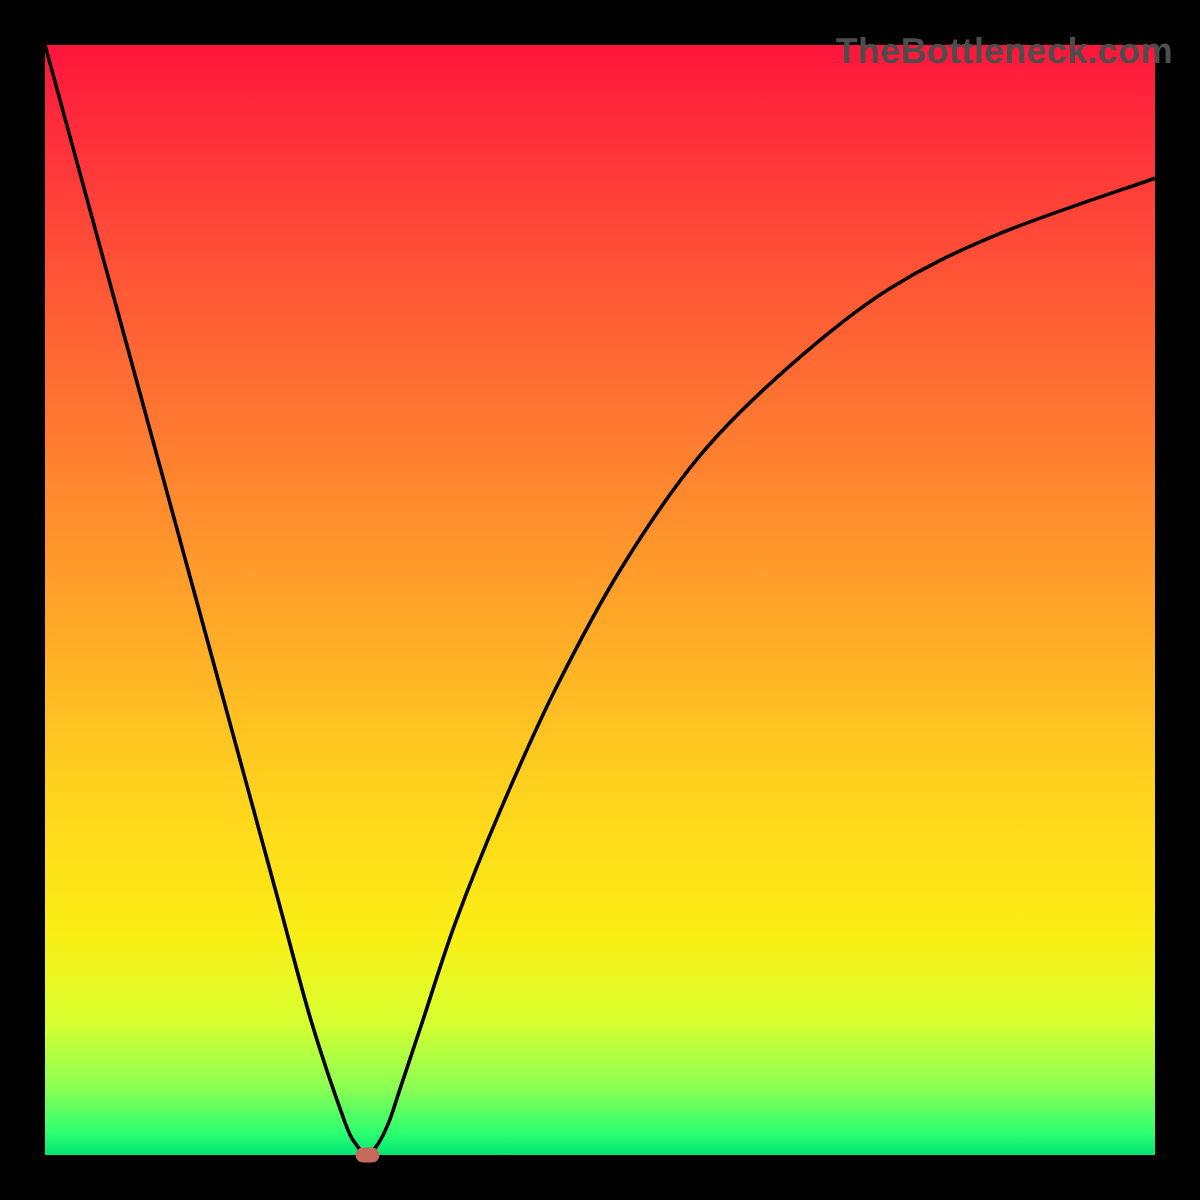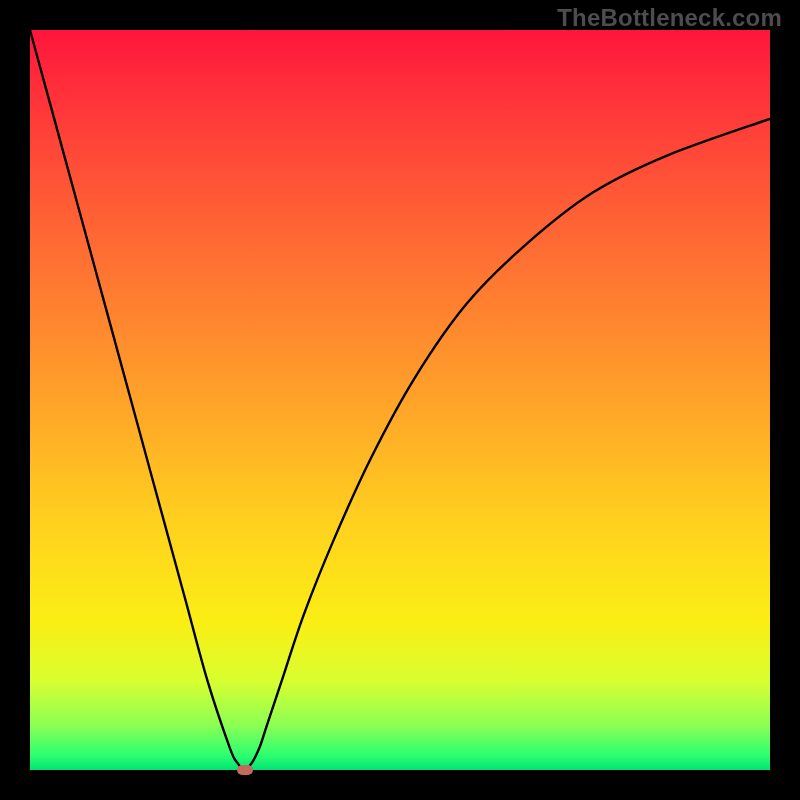--- a/index.html
+++ b/index.html
@@ -12,21 +12,21 @@
     font-family: Arial, Helvetica, sans-serif;
   }
   .outer {
     position: relative;
     width: 800px;
     height: 800px;
     background: #000000;
   }
   .watermark {
     position: absolute;
-    top: 4px;
+    top: 21px;
     right: 18px;
     color: #4d4d4d;
     font-size: 24px;
     font-weight: 600;
     letter-spacing: 0.2px;
     z-index: 10;
   }
   .plot {
     position: absolute;
     left: 30px;

